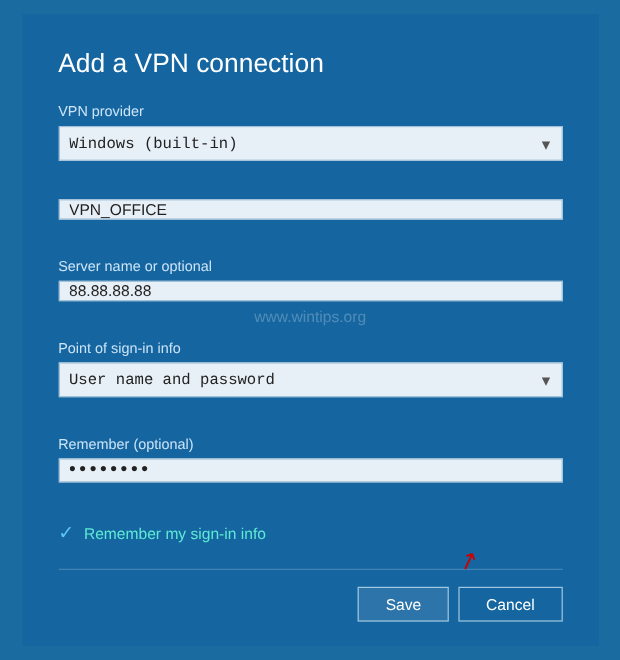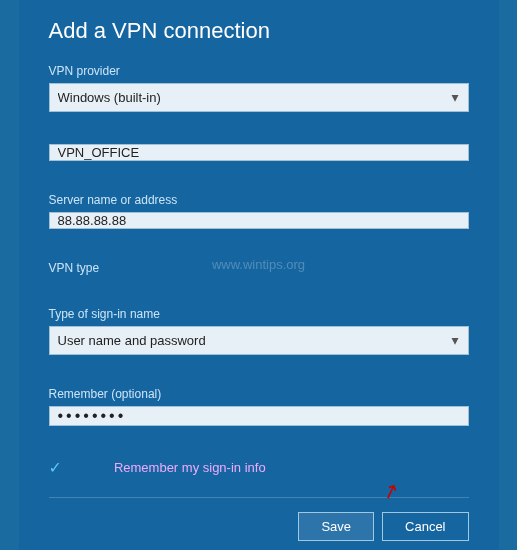--- a/index.html
+++ b/index.html
@@ -58,21 +58,21 @@
     }
 
     .field-select {
       width: 100%;
       background: #e8f0f7;
       border: 1px solid #a0c0d8;
       color: #222;
       font-size: 13px;
       padding: 6px 8px;
       outline: none;
-      font-family: Liberation Sans, sans-serif;
+      font-family: Liberation Mono, monospace;
       appearance: none;
       -webkit-appearance: none;
       cursor: pointer;
       position: relative;
     }
 
     .select-wrapper {
       position: relative;
     }
 
@@ -106,22 +106,21 @@
     }
 
     .checkmark-icon {
       color: #5bc8f5;
       font-size: 16px;
       margin-right: 8px;
     }
 
     .remember-label {
       font-size: 13px;
-      color: #f0abfc;
-      margin-left: 44px;
+      color: #5eead4;
     }
 
     .button-row {
       display: flex;
       justify-content: flex-end;
       gap: 8px;
       margin-top: 10px;
       border-top: 1px solid rgba(255,255,255,0.2);
       padding-top: 14px;
     }
@@ -174,30 +173,29 @@
         <option>Windows (built-in)</option>
       </select>
     </div>
   </div>
 
   <div class="field-group">
     <input class="field-input" type="text" value="VPN_OFFICE" style="">
   </div>
 
   <div class="field-group">
-    <label class="field-label">Server name or address</label>
+    <label class="field-label">Server name or optional</label>
     <input class="field-input" type="text" value="88.88.88.88" style="">
   </div>
 
   <div class="field-group">
-    <label class="field-label">VPN type</label>
-  </div>
-
-  <div class="field-group">
-    <label class="field-label">Type of sign-in name</label>
+  </div>
+
+  <div class="field-group">
+    <label class="field-label">Point of sign-in info</label>
     <div class="select-wrapper">
       <select class="field-select">
         <option>User name and password</option>
       </select>
     </div>
   </div>
 
 
   <div class="field-group">
     <label class="field-label">Remember (optional)</label>

